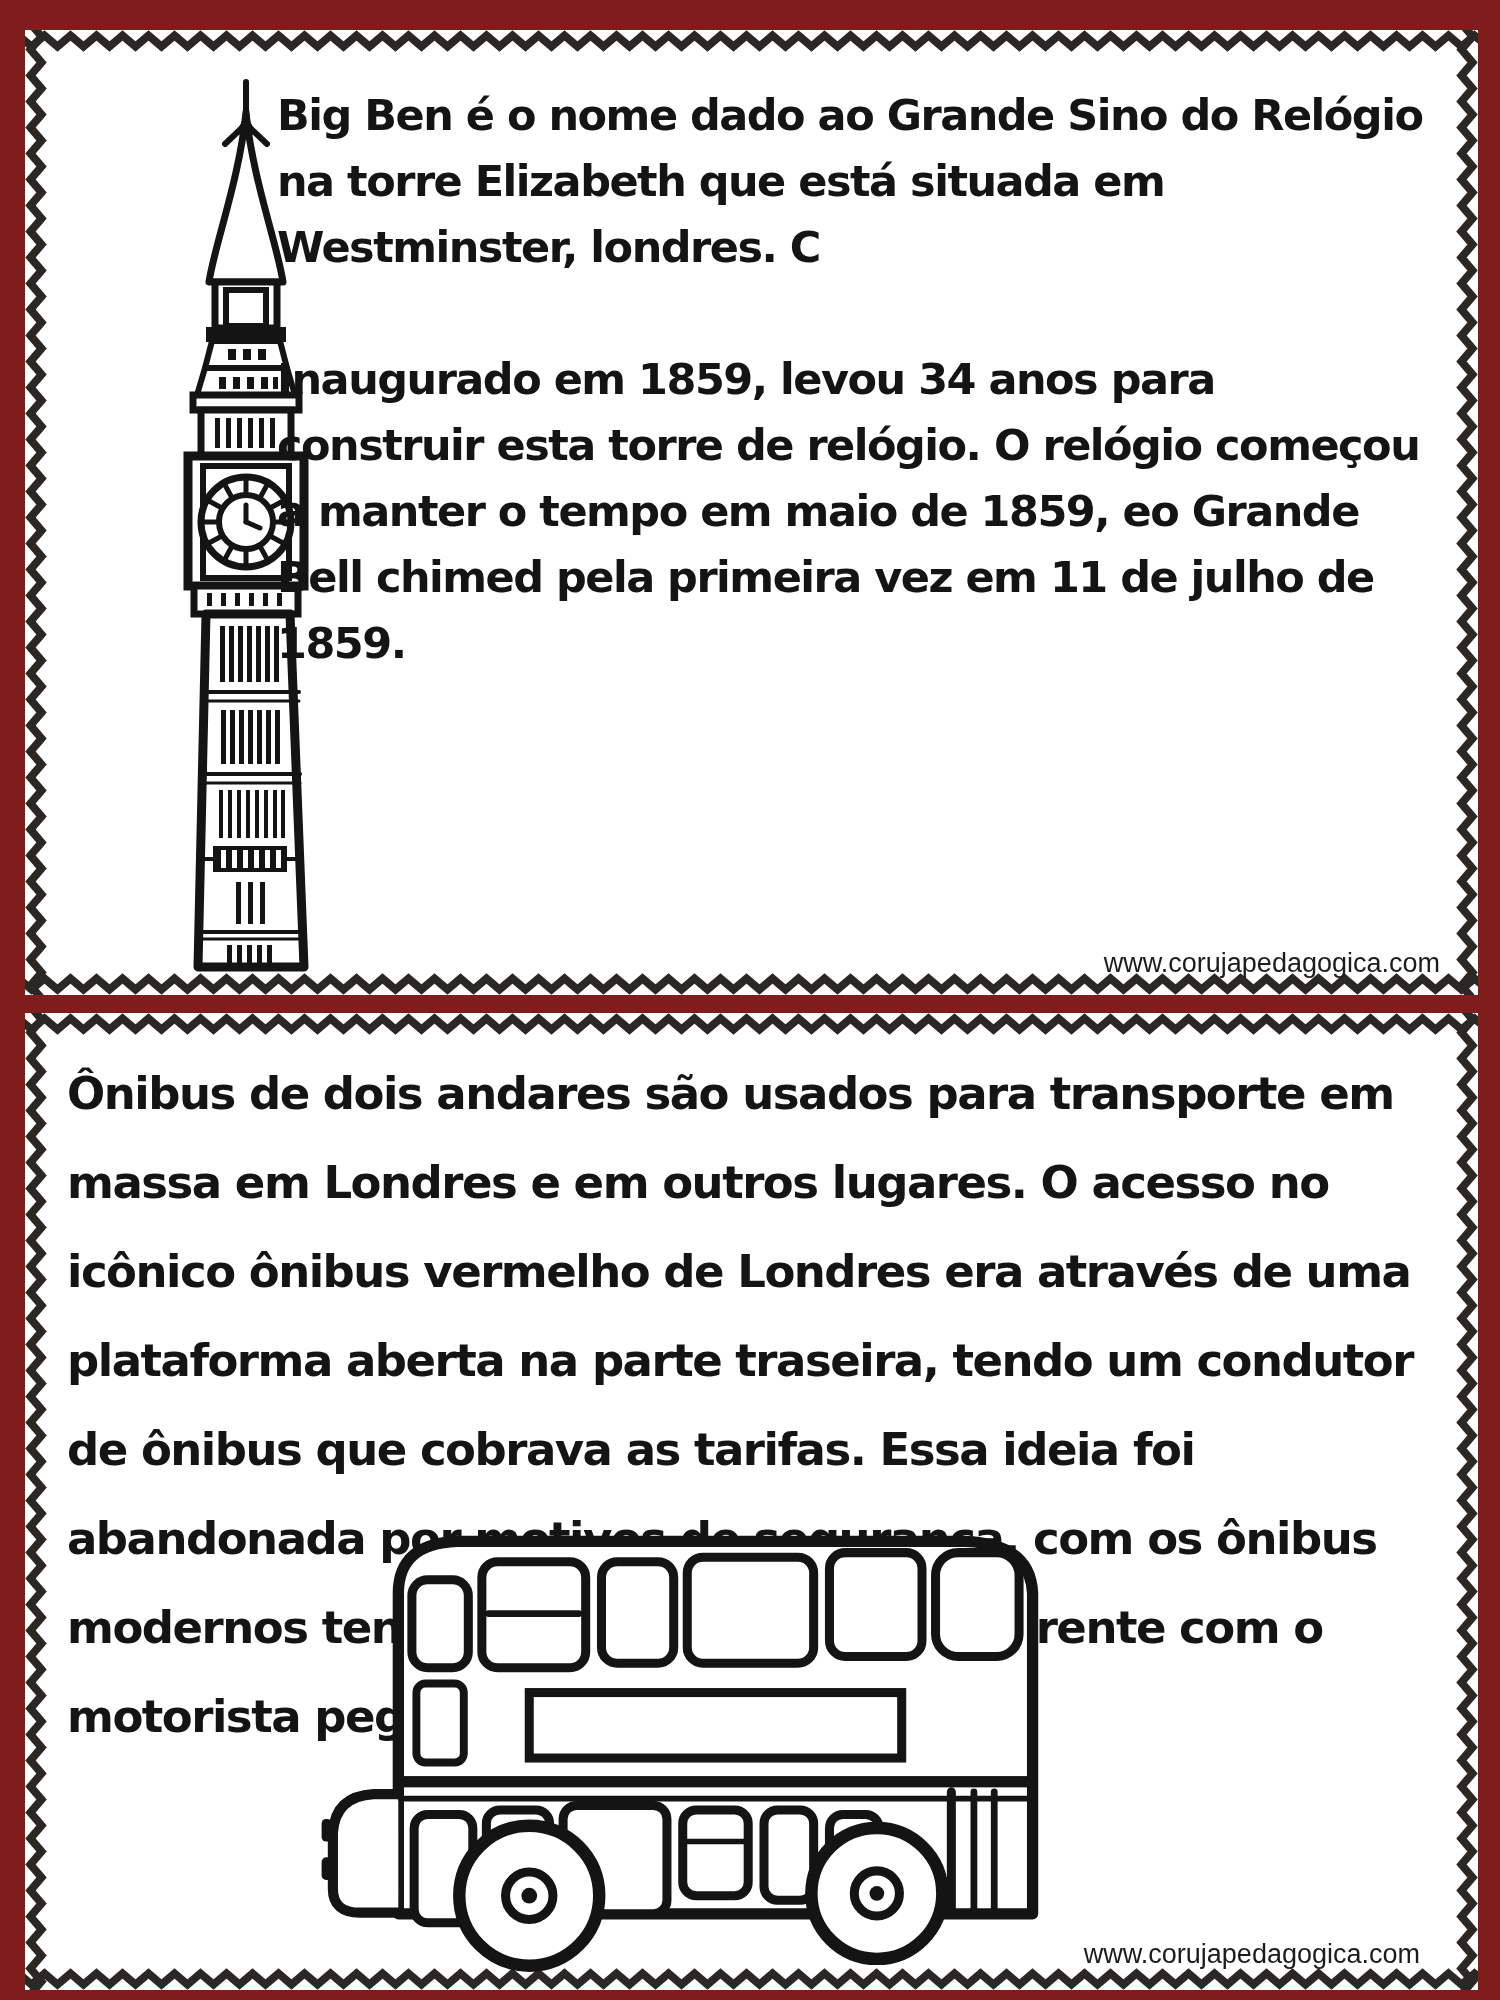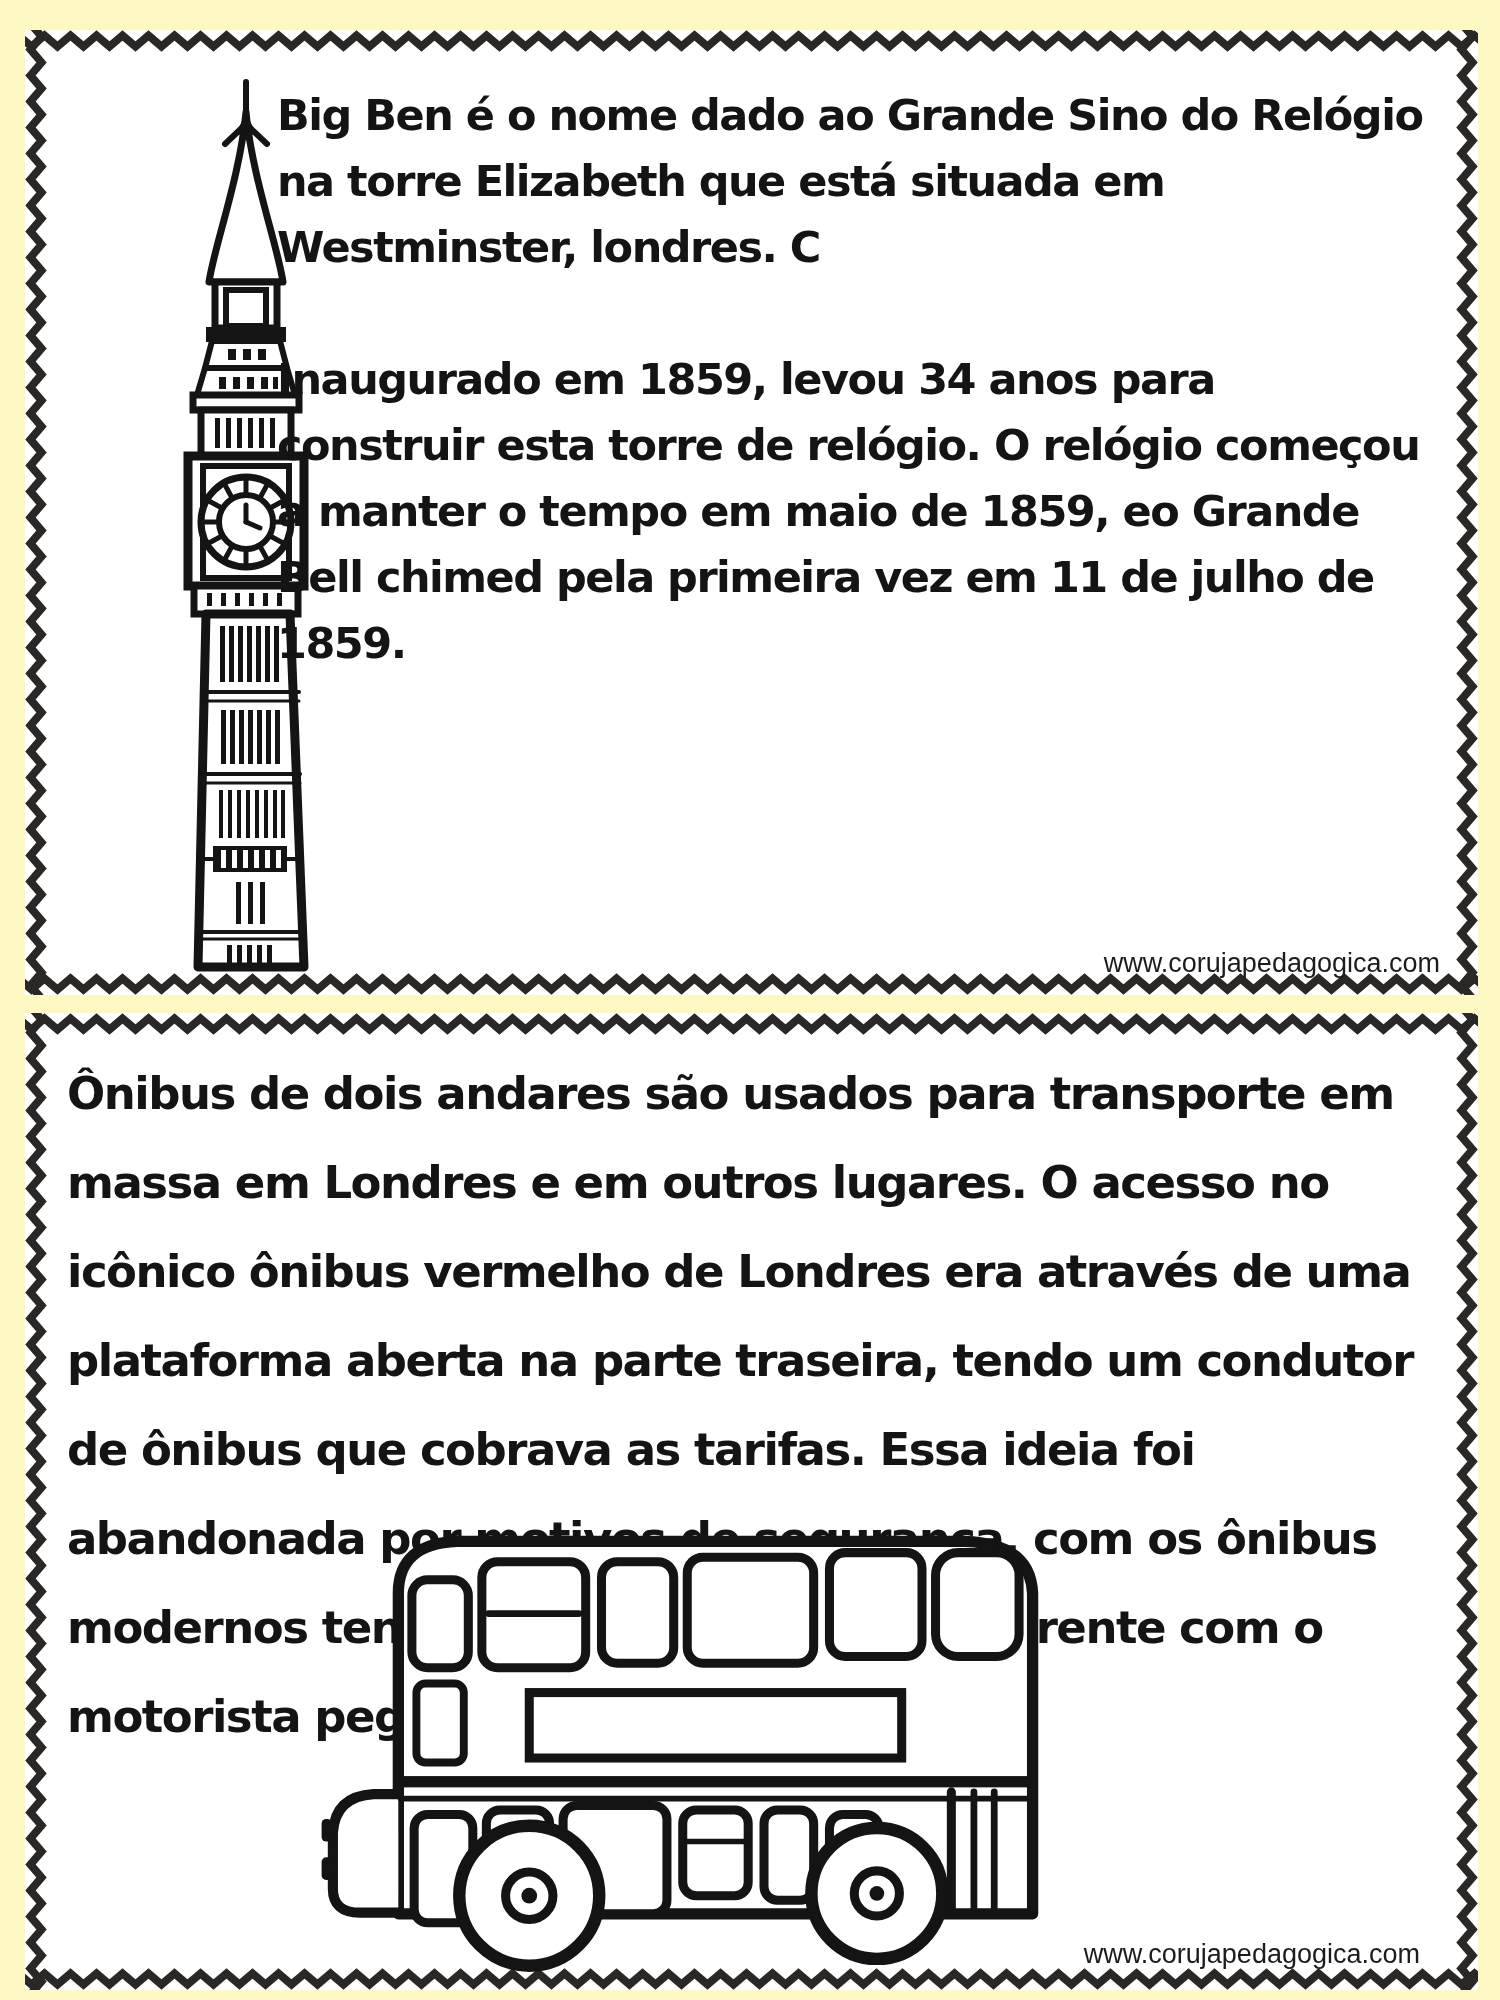--- a/index.html
+++ b/index.html
@@ -1,16 +1,16 @@
 <!DOCTYPE html>
 <html><head>
 <meta charset="utf-8">
 <style>
   html,body{margin:0;padding:0;background:#ffffff;}
-  .page{position:relative;width:1500px;height:2000px;background:#fef9c3;overflow:hidden;
+  .page{position:relative;width:1500px;height:2000px;background:#7f1d1d;overflow:hidden;
         font-family:"DejaVu Sans",sans-serif;color:#141414;}
   .panel{position:absolute;left:25px;width:1453px;background:#ffffff;box-sizing:border-box;}
   .panel-1{top:30px;height:965px;}
   .panel-2{top:1013px;height:977px;}
   .zz{position:absolute;pointer-events:none;}
   .zz svg{display:block;width:100%;height:100%;}
   .zz-top{top:0;left:0;right:0;height:22px;}
   .zz-bottom{bottom:0;left:0;right:0;height:22px;}
   .zz-left{top:0;bottom:0;left:0;width:22px;}
   .zz-right{top:0;bottom:0;right:0;width:22px;}

